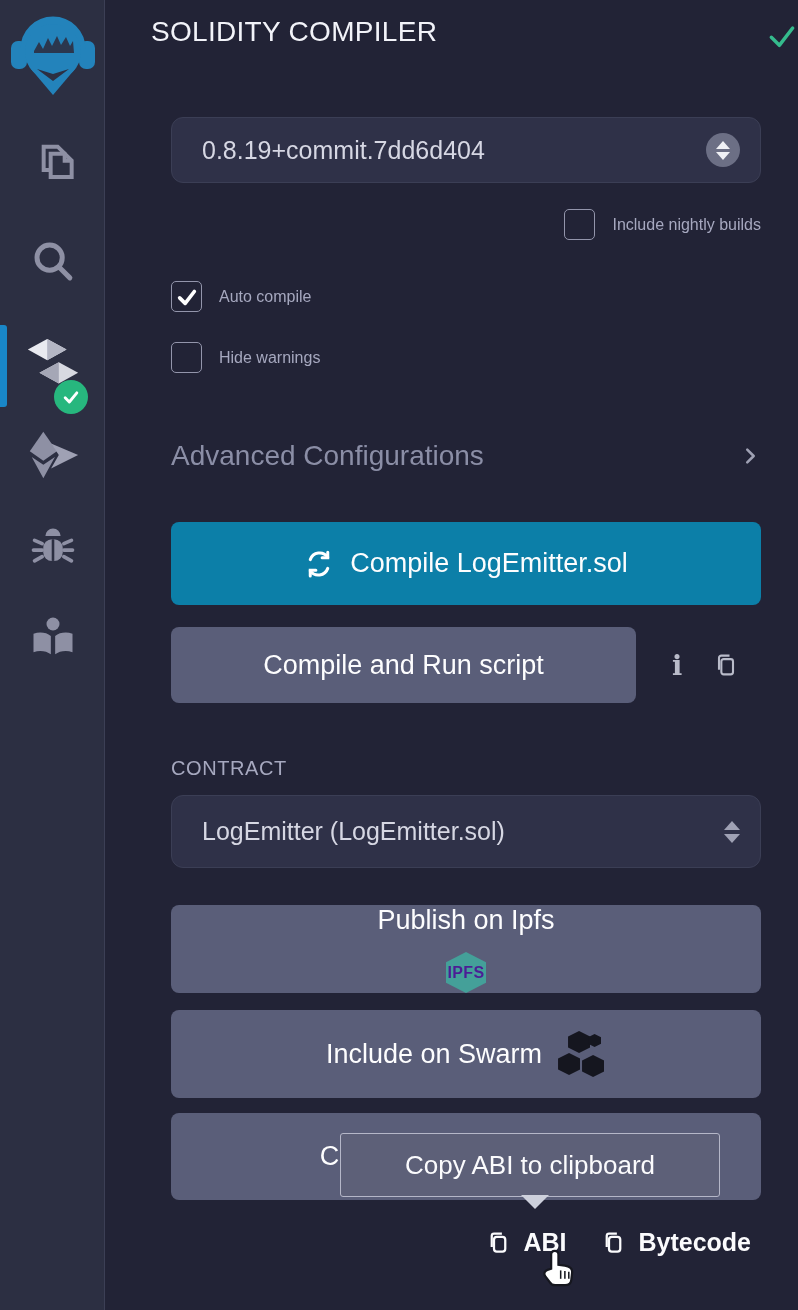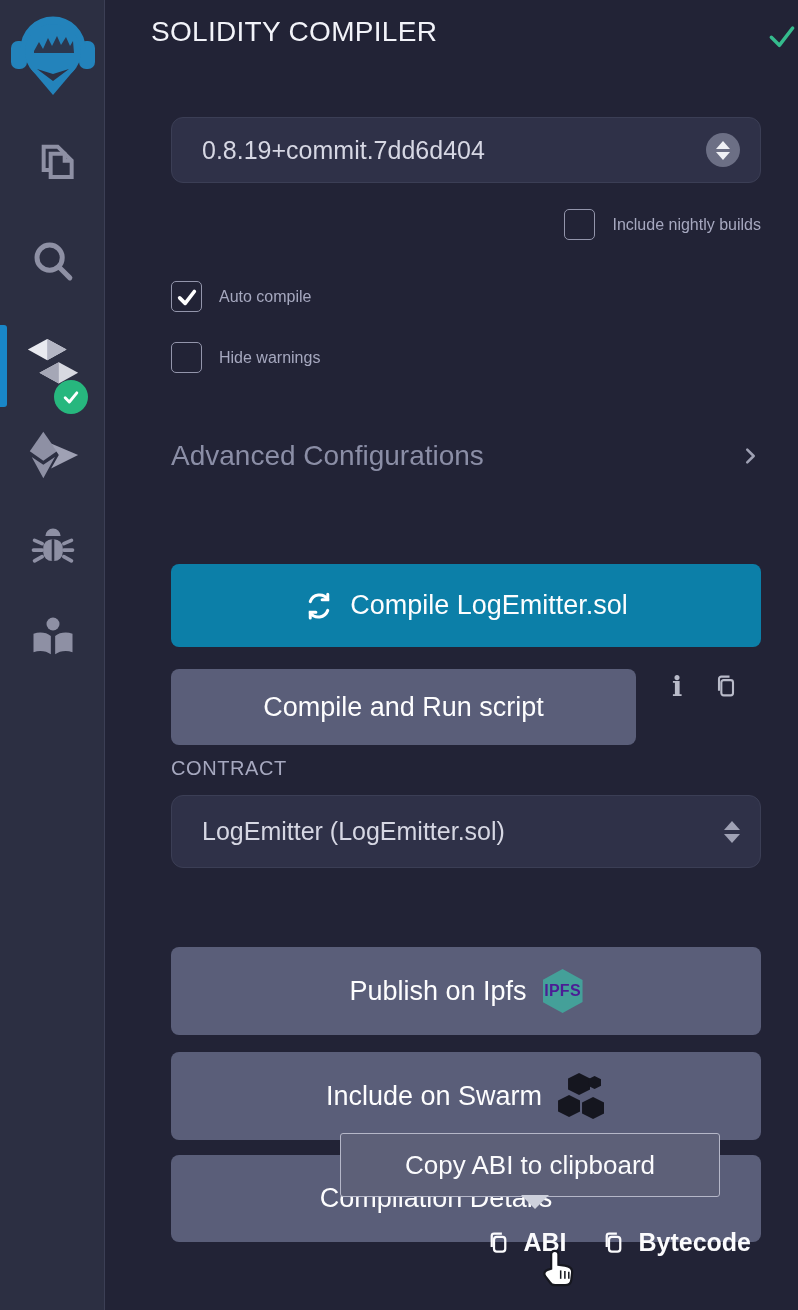--- a/index.html
+++ b/index.html
@@ -49,24 +49,24 @@
   .row-auto{ top:281px; }
   .row-warn{ top:342px; }
   .checkbox{ width:31px; height:31px; border:1.5px solid #9395ab; border-radius:5px; background:transparent;
              display:flex; align-items:center; justify-content:center; cursor:pointer; flex:none; }
 
   .advanced-row{ position:absolute; left:57px; top:440px; width:590px; display:flex;
                  justify-content:space-between; align-items:center; cursor:pointer; }
   .advanced-text{ font-size:28px; color:#8b8ea6; }
 
   .btn{ position:absolute; left:57px; width:590px; display:flex; align-items:center; justify-content:center;
-        gap:16px; color:#fdfdfe; font-size:27px; font-weight:400; border-radius:8px; cursor:pointer;margin-top:42px; }
+        gap:16px; color:#fdfdfe; font-size:27px; font-weight:400; border-radius:8px; cursor:pointer; }
   .btn-compile{ top:522px; height:83px; background:#0c7fa8; }
   .btn-slate{ background:#5a5e79; }
-  .btn-ipfs{ top:905px; height:88px; }
+  .btn-ipfs{ top:905px; height:88px;flex-direction:column; }
   .btn-swarm{ top:1010px; height:88px; }
   .btn-details{ top:1113px; height:87px; }
 
   .run-row{ position:absolute; left:57px; top:627px; display:flex; align-items:center; }
   .btn-run{ position:static; width:465px; height:76px; }
   .info-i{ margin-left:36px; color:#b9bbc9; font-size:27px; font-weight:700; cursor:pointer;
            font-family:"DejaVu Serif", serif; }
   .copy-sm{ margin-left:30px; cursor:pointer; display:flex; }
 
   .contract-label{ position:absolute; left:57px; top:757px; }

